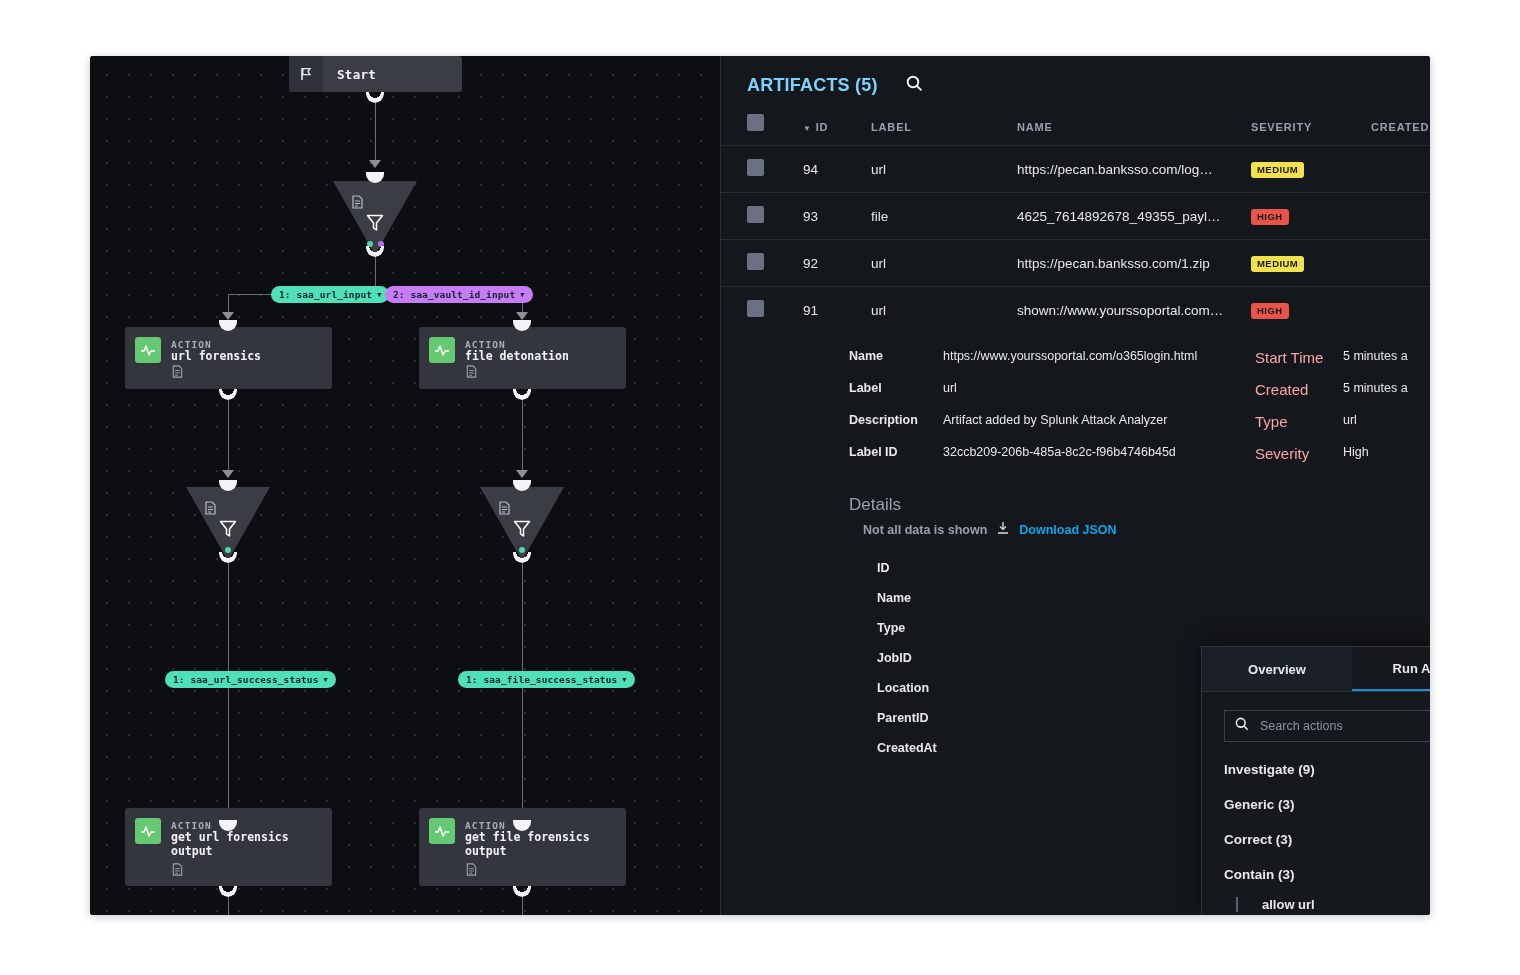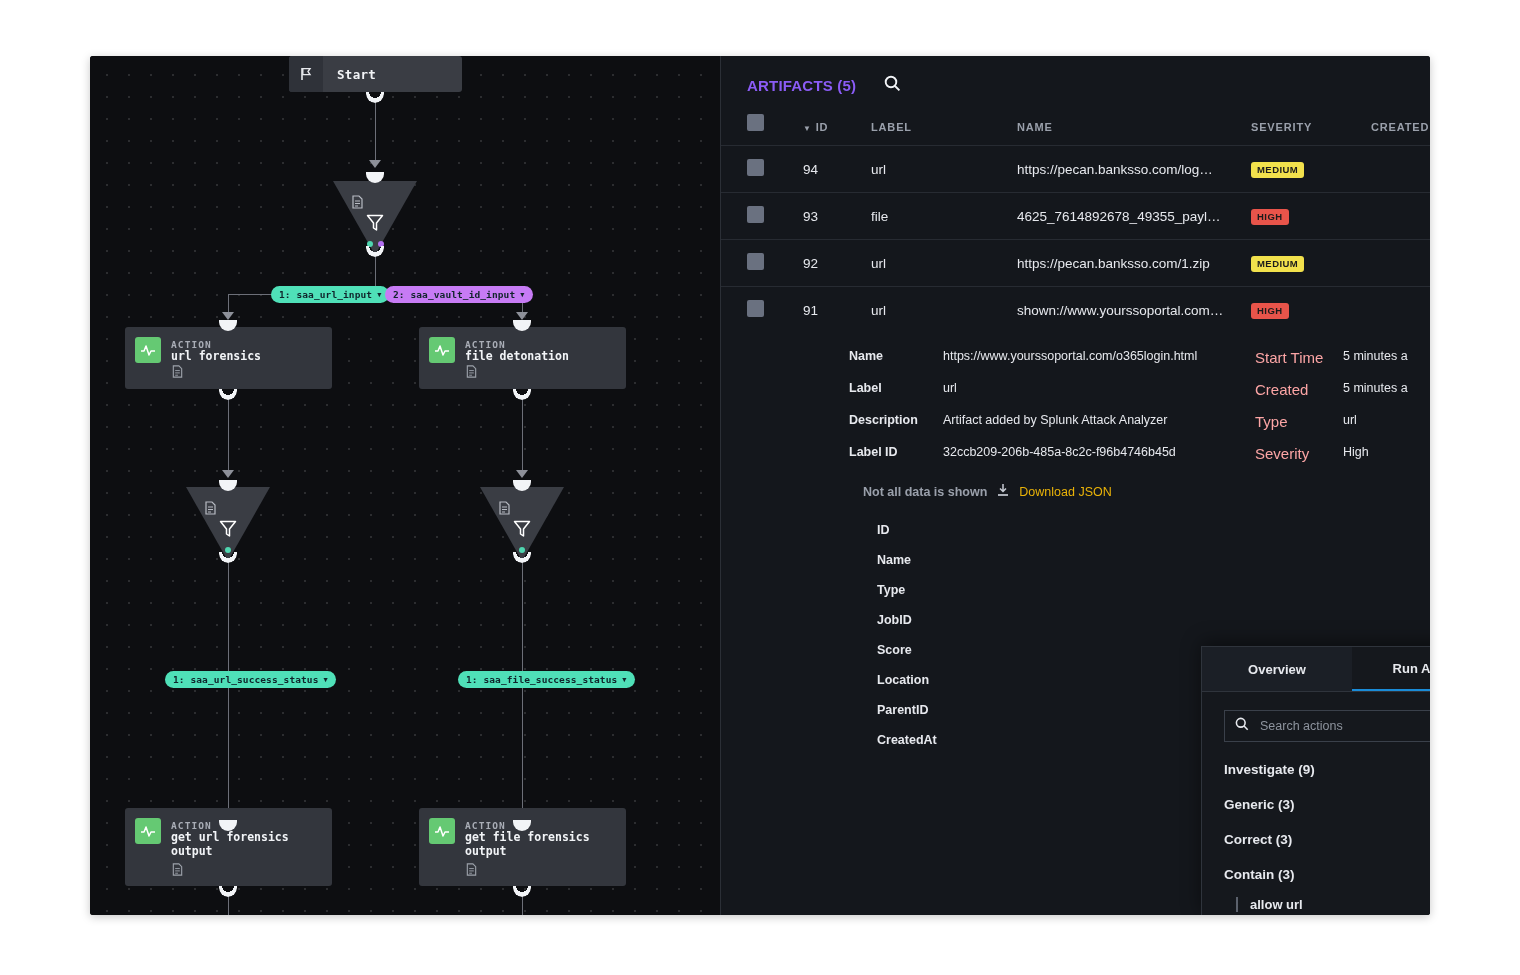--- a/index.html
+++ b/index.html
@@ -99,21 +99,21 @@
     font-family:"DejaVu Sans Mono","Liberation Mono",monospace;letter-spacing:.1px;
   }
   .pill .car{margin-left:5px;font-size:7px;}
 
   
   .rpanel{
     position:absolute;left:630px;top:0;width:710px;height:859px;background:#14171c;
     border-left:1px solid #2b2f36;overflow:hidden;
   }
   .rp-head{height:58px;display:flex;align-items:center;padding-left:26px;gap:28px;}
-  .rp-title{color:#8b5cf6;font-size:15px;font-weight:700;letter-spacing:.2px;}
+  .rp-title{color:#7dd3fc;font-size:18px;font-weight:700;letter-spacing:.2px;}
   .srch-ico{cursor:pointer;}
 
   table.arts{width:100%;border-collapse:collapse;table-layout:fixed;}
   table.arts th{
     color:#9aa0ab;font-size:11px;font-weight:700;letter-spacing:.85px;
     text-align:left;padding:0 0 12px 0;vertical-align:bottom;
   }
   table.arts td{
     padding:0;height:46px;color:#e7e9ee;font-size:13.5px;
     border-top:1px solid #272b32;vertical-align:middle;
@@ -135,21 +135,21 @@
   .detail{padding:16px 0 0 128px;}
   .drow{display:flex;margin-bottom:15px;}
   .dk{color:#e7e9ee;font-size:12.5px;font-weight:700;width:94px;flex:none;}
   .dv{color:#e7e9ee;font-size:12.5px;width:312px;flex:none;white-space:nowrap;overflow:hidden;}
   .dk2{color:#fca5a5;font-size:15px;font-weight:400;width:88px;flex:none;}
   .dv2{color:#e7e9ee;font-size:12.5px;white-space:nowrap;}
 
   .dtl-h{color:#9aa0ab;font-size:17px;padding:18px 0 0 128px;font-weight:400;}
   .dtl-sub{display:flex;align-items:center;gap:9px;padding:6px 0 0 142px;}
   .dtl-sub .txt{color:#9aa0ab;font-size:12.5px;font-weight:700;}
-  .dtl-sub .dl{color:#eab308;font-size:12.5px;font-weight:400;cursor:pointer;}
+  .dtl-sub .dl{color:#0ea5e9;font-size:12.5px;font-weight:700;cursor:pointer;}
 
   .tree{padding:22px 0 0 128px;}
   .tree .root{color:#e7e9ee;font-size:12.5px;font-weight:700;margin-bottom:16px;}
   .tree .leaf{color:#e7e9ee;font-size:12.5px;font-weight:700;margin:0 0 16px 28px;}
 
   
   .popup{
     position:absolute;left:480px;top:590px;width:300px;height:269px;
     background:#15181d;border:1px solid #2f343c;border-bottom:none;
     box-shadow:0 -4px 18px rgba(0,0,0,.45);overflow:hidden;
@@ -162,21 +162,21 @@
   .tab.act2{background:#15181d;border-bottom:2px solid #1a8cd8;}
   .search-wrap{margin:18px 22px 0 22px;height:30px;border:1px solid #3a404a;
     display:flex;align-items:center;padding:0 10px;gap:9px;}
   .search-wrap input{
     background:transparent;border:none;outline:none;color:#e7e9ee;font-size:12.5px;
     font-family:"Liberation Sans",sans-serif;width:100%;
   }
   .search-wrap input::placeholder{color:#8d939d;}
   .grp{color:#e7e9ee;font-size:13.5px;font-weight:700;margin:20px 0 0 22px;cursor:pointer;}
   .sub-item{color:#e7e9ee;font-size:13px;font-weight:700;margin:15px 0 0 34px;
-    padding-left:12px;border-left:2px solid #5b616c;cursor:pointer;}
+    padding-left:24px;border-left:2px solid #5b616c;cursor:pointer;}
 </style>
 </head>
 <body>
 
 <div class="shot">
 
   <div class="canvas">
 
     <div class="start-node">
       <div class="start-ico">
@@ -448,38 +448,38 @@
         <div class="dv2">url</div>
       </div>
       <div class="drow">
         <div class="dk">Label ID</div>
         <div class="dv">32ccb209-206b-485a-8c2c-f96b4746b45d</div>
         <div class="dk2">Severity</div>
         <div class="dv2">High</div>
       </div>
     </div>
 
+    <div class="dtl-h">Details</div>
     <div class="dtl-sub">
       <span class="txt">Not all data is shown</span>
       <span>
         <svg width="14" height="14" viewBox="0 0 14 14">
             <path d="M7 1v7M4 5.5L7 8.5 10 5.5" fill="none" stroke="#c7ccd4" stroke-width="1.5"></path>
             <path d="M2 12h10" stroke="#c7ccd4" stroke-width="1.7"></path>
           </svg>
       </span>
       <span class="dl">Download JSON</span>
     </div>
 
     <div class="tree">
       <div id="tree-leaves">
           <div class="leaf">ID</div>
           <div class="leaf">Name</div>
           <div class="leaf">Type</div>
           <div class="leaf">JobID</div>
-          <div class="leaf">Score</div>
           <div class="leaf">Location</div>
           <div class="leaf">ParentID</div>
           <div class="leaf">CreatedAt</div>
         </div>
     </div>
 
     <div class="popup">
       <div class="tabs">
         <div class="tab">Overview</div>
         <div class="tab act2">Run Action</div>

